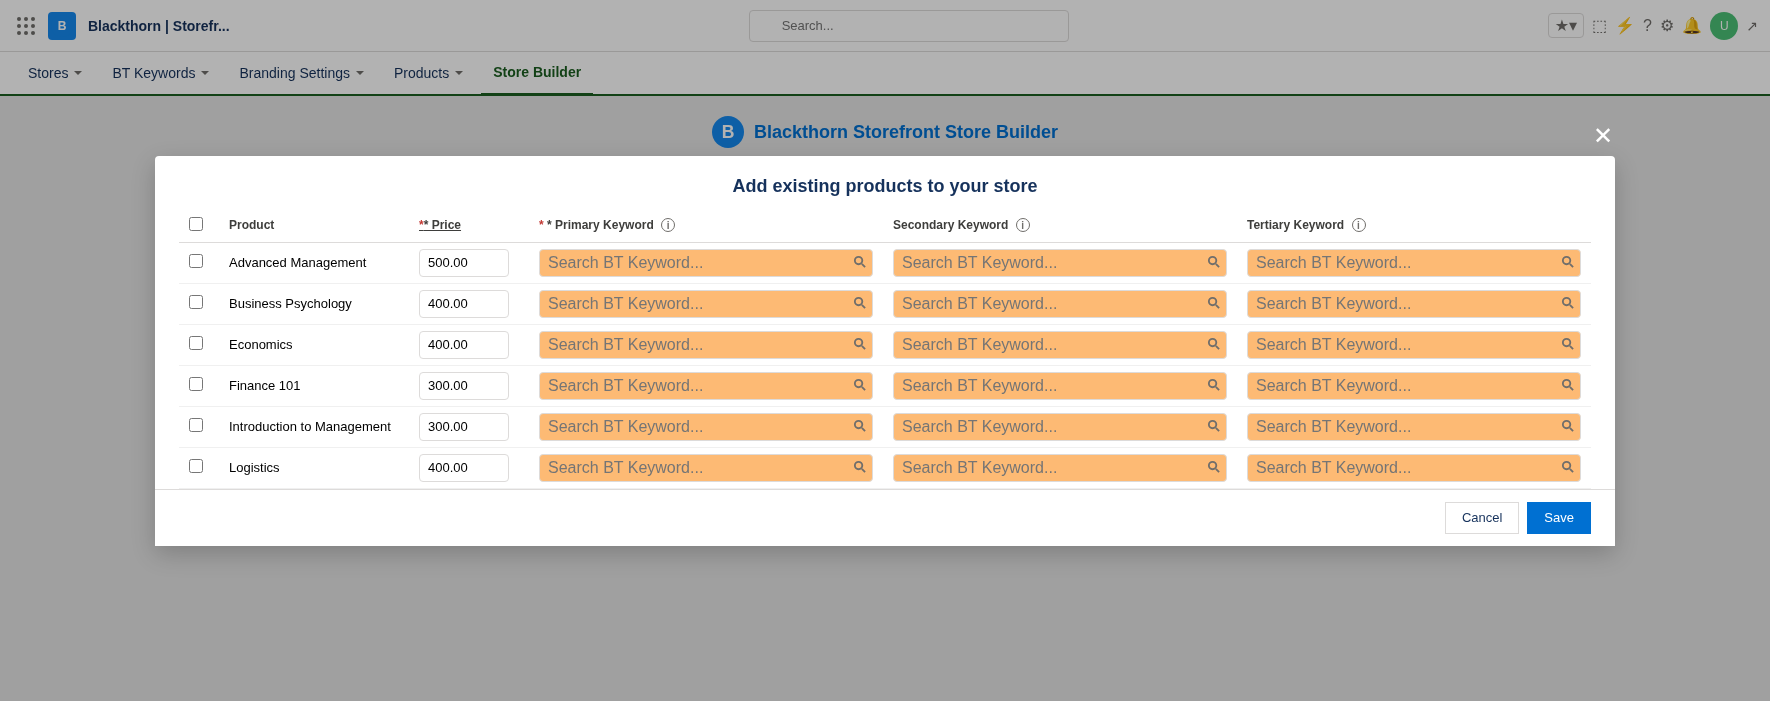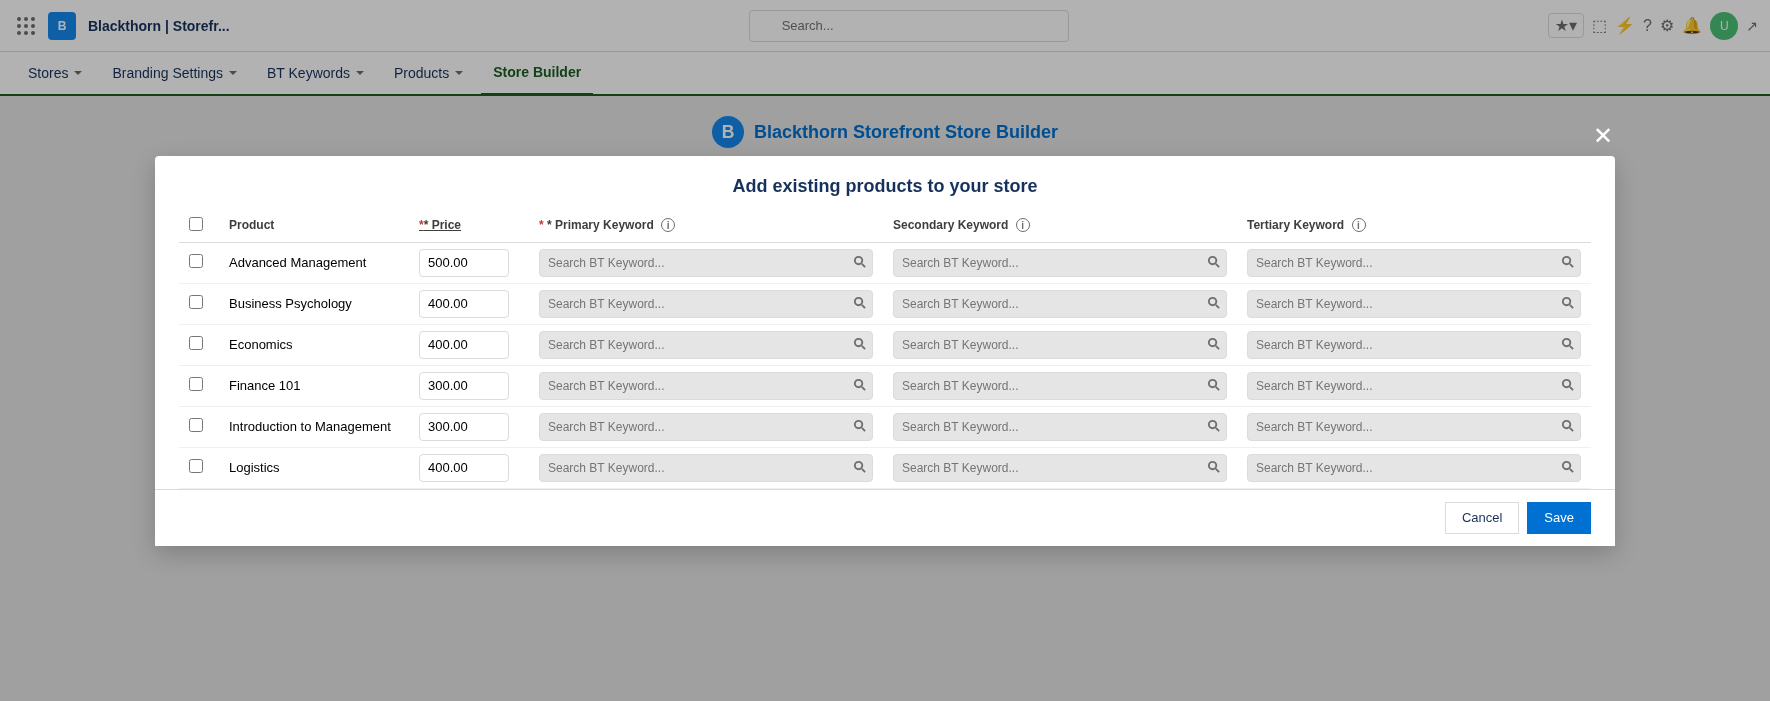--- a/index.html
+++ b/index.html
@@ -290,24 +290,24 @@
       padding: 0 8px;
       font-size: 13px;
       outline: none;
     }
     .keyword-search {
       width: 100%;
       height: 28px;
       border: 1px solid #dddbda;
       border-radius: 4px;
       padding: 0 28px 0 8px;
-      font-size: 12px;
+      font-size: 16px;
       color: #706e6b;
       outline: none;
-      background: #e5e5e5;
+      background: #fdba74;
     }
     .keyword-wrapper {
       position: relative;
       width: 100%;
     }
     .keyword-wrapper .search-icon-sm {
       position: absolute;
       right: 7px;
       top: 50%;
       transform: translateY(-50%);
@@ -395,27 +395,27 @@
 </div>
 
 <div class="secondary-nav">
   <div class="nav-item">
     <span>Stores</span>
     <svg width="12" height="12" viewBox="0 0 12 12" fill="#706e6b" style="margin-left:4px">
         <path d="M2 4l4 4 4-4"></path>
       </svg>
   </div>
   <div class="nav-item">
-    <span>Branding Settings</span>
+    <span>BT Keywords</span>
     <svg width="12" height="12" viewBox="0 0 12 12" fill="#706e6b" style="margin-left:4px">
         <path d="M2 4l4 4 4-4"></path>
       </svg>
   </div>
   <div class="nav-item">
-    <span>BT Keywords</span>
+    <span>Branding Settings</span>
     <svg width="12" height="12" viewBox="0 0 12 12" fill="#706e6b" style="margin-left:4px">
         <path d="M2 4l4 4 4-4"></path>
       </svg>
   </div>
   <div class="nav-item">
     <span>Products</span>
     <svg width="12" height="12" viewBox="0 0 12 12" fill="#706e6b" style="margin-left:4px">
         <path d="M2 4l4 4 4-4"></path>
       </svg>
   </div>

